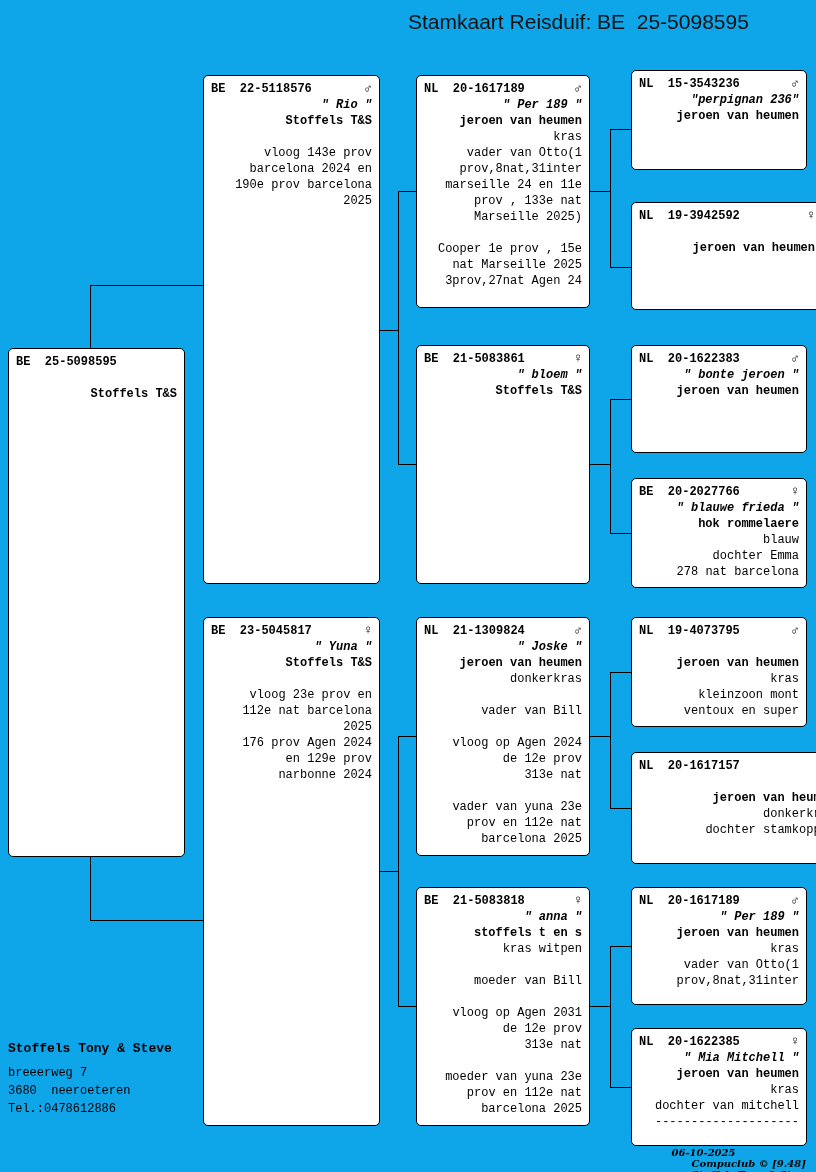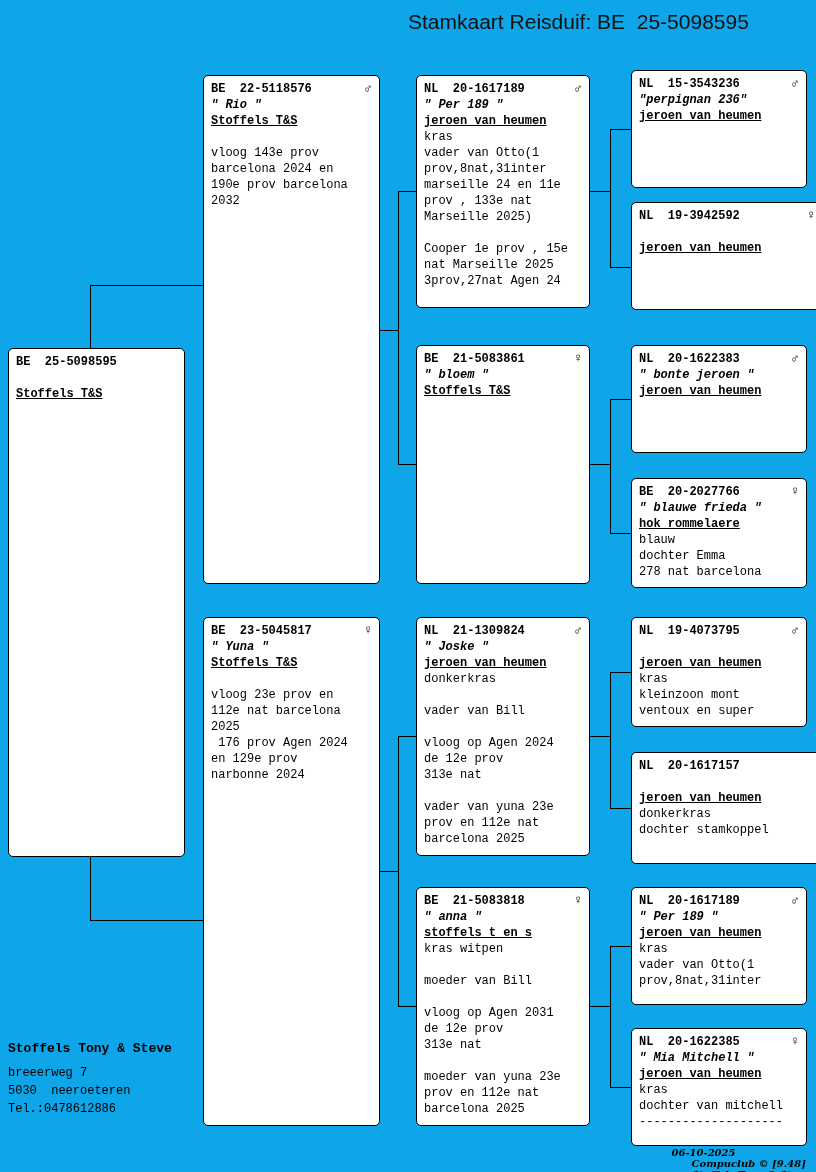--- a/index.html
+++ b/index.html
@@ -9,27 +9,27 @@
     font-family:"Liberation Mono","DejaVu Sans Mono",monospace; color:#000;
     overflow:hidden;
   }
   .title {
     position:absolute; left:408px; top:10px;
     font-family:"Liberation Sans","DejaVu Sans",sans-serif;
     font-size:21px; color:#111; white-space:pre;
   }
   .box {
     position:absolute; border:1px solid #000; border-radius:5px; background:#fff;
-    padding:5px 7px 16px 7px; font-size:12px; line-height:16px;
+    padding:5px 7px 16px 7px; font-size:12px; line-height:16px;text-align:right;
   }
   .box-head { display:flex; justify-content:space-between; align-items:flex-start; min-height:16px; }
   .ring { font-weight:bold; white-space:pre; }
   .sex { font-size:13px; line-height:15px; }
   .bname { font-weight:bold; font-style:italic; min-height:16px; white-space:pre; }
-  .bowner { font-weight:bold; min-height:16px; white-space:pre;text-decoration:underline; }
+  .bowner { font-weight:bold; min-height:16px; white-space:pre; }
   .bbody { white-space:pre-wrap; }
   .hline { position:absolute; height:1px; background:#000; }
   .vline { position:absolute; width:1px; background:#000; }
   .owner-block { position:absolute; left:8px; top:1040px; font-size:12px; line-height:18px; }
   .owner-block .oname { font-weight:bold; font-size:13px; margin-bottom:6px; }
   .owner-block div { white-space:pre; }
   .print-footer {
     position:absolute; right:6px; top:1136px;
     font-family:"DejaVu Serif","Liberation Serif",serif;
     font-style:italic; font-weight:bold; font-size:10px; white-space:pre;
@@ -57,21 +57,21 @@
     <div class="box-head">
       <span class="ring">BE  22-5118576</span>
       <span class="sex">♂</span>
     </div>
     <div class="bname">" Rio "</div>
     <div class="bowner">Stoffels T&amp;S</div>
     <div class="bbody">
 vloog 143e prov
 barcelona 2024 en
 190e prov barcelona
-2032</div>
+2025</div>
   </div>
 
   <div class="box" style="left:203px;top:617px;width:177px;height:509px">
     <div class="box-head">
       <span class="ring">BE  23-5045817</span>
       <span class="sex">♀</span>
     </div>
     <div class="bname">" Yuna "</div>
     <div class="bowner">Stoffels T&amp;S</div>
     <div class="bbody">
@@ -145,21 +145,21 @@
 
 vloog op Agen 2031
 de 12e prov
 313e nat
 
 moeder van yuna 23e
 prov en 112e nat
 barcelona 2025</div>
   </div>
 
-  <div class="box" style="left:631px;top:70px;width:176px;height:118px">
+  <div class="box" style="left:631px;top:70px;width:176px;height:100px">
     <div class="box-head">
       <span class="ring">NL  15-3543236</span>
       <span class="sex">♂</span>
     </div>
     <div class="bname">"perpignan 236"</div>
     <div class="bowner">jeroen van heumen</div>
     <div class="bbody"></div>
   </div>
 
   <div class="box" style="left:631px;top:202px;width:192px;height:108px">
@@ -270,21 +270,21 @@
   <div class="hline" style="left:610px;top:808px;width:21px"></div>
 
   <div class="hline" style="left:590px;top:1006px;width:21px"></div>
   <div class="vline" style="left:610px;top:946px;height:142px"></div>
   <div class="hline" style="left:610px;top:946px;width:21px"></div>
   <div class="hline" style="left:610px;top:1087px;width:21px"></div>
 
   <div class="owner-block">
     <div class="oname">Stoffels Tony &amp; Steve</div>
     <div>breeerweg 7</div>
-    <div>5030  neeroeteren</div>
+    <div>3680  neeroeteren</div>
     <div>Tel.:0478612886</div>
   </div>
 
   <div class="print-footer">
     <span>06-10-2025</span>
     <span>Compuclub © [9.48]</span>
     <span>Stoffels Tony &amp; Steve</span>
   </div>
 
 </div>

